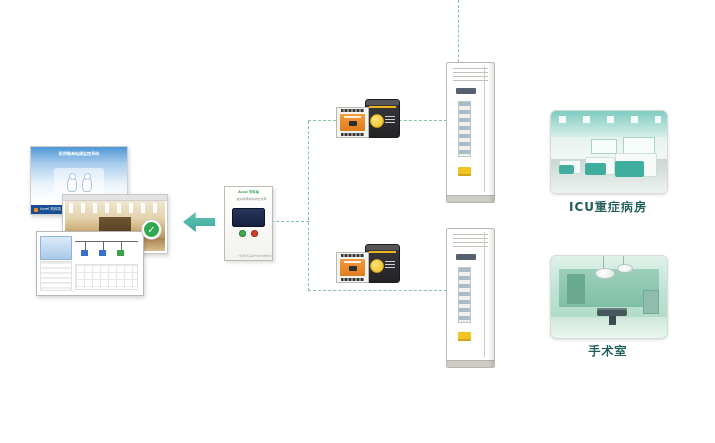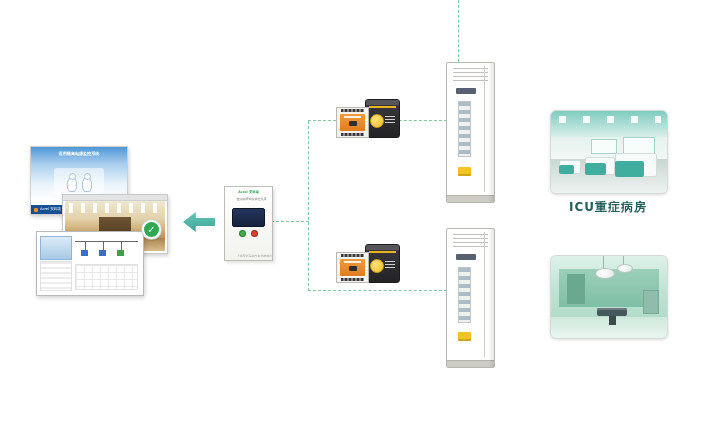--- a/index.html
+++ b/index.html
@@ -295,14 +295,15 @@
     <div class="or-door"></div>
     <div class="or-arm or-arm1"></div>
     <div class="or-arm or-arm2"></div>
     <div class="or-lamp or-lamp1"></div>
     <div class="or-lamp or-lamp2"></div>
     <div class="or-equip"></div>
     <div class="or-floor"></div>
     <div class="or-table"></div>
     <div class="or-pedestal"></div>
   </div>
+  <div class="room-label" style="top:343px;">手术室</div>
 
 </div>
 
 </body></html>

